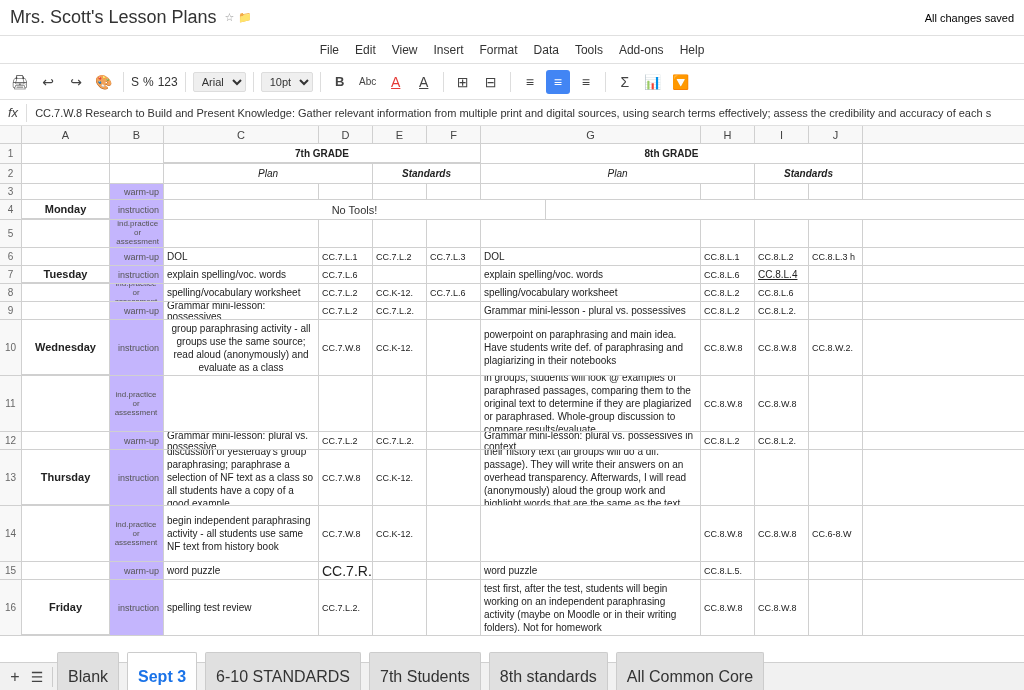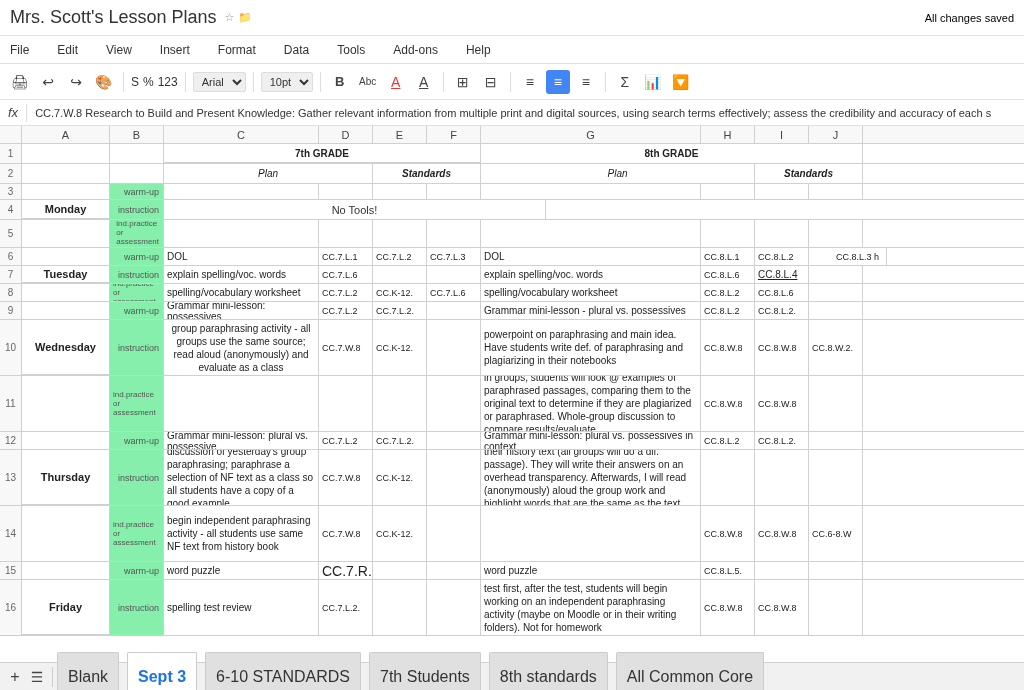--- a/index.html
+++ b/index.html
@@ -23,21 +23,22 @@
     #title-bar .folder-icon { color: #999; cursor: pointer; }
 
     
     #menu-bar {
       display: flex;
       align-items: center;
       padding: 2px 10px;
       background: #fff;
       border-bottom: 1px solid #e0e0e0;
       height: 28px;
-      gap: 28px;
+      gap: 16px;
+      justify-content: center;
     }
     #menu-bar .menu-item { font-size: 12px; color: #333; cursor: pointer; }
 
     
     #toolbar {
       display: flex;
       align-items: center;
       padding: 2px 8px;
       background: #fff;
       border-bottom: 1px solid #e0e0e0;
@@ -131,21 +132,21 @@
       font-size: 10px;
       color: #222;
       display: flex;
       align-items: center;
       overflow: hidden;
       flex-shrink: 0;
     }
     .cell-center { justify-content: center; text-align: center; }
     .cell-bold { font-weight: bold; }
     .cell-italic { font-style: italic; }
-    .cell-label { font-size: 9px; color: #555; justify-content: flex-end; padding-right: 4px; background: #86efac; }
+    .cell-label { font-size: 9px; color: #555; justify-content: flex-end; padding-right: 4px; background: #c4b5fd; text-align: center; }
     .cell-day { font-weight: bold; font-size: 11px; justify-content: center; background: #fff; }
     .cell-holiday { justify-content: center; font-size: 11px; color: #333; }
 
     
     #tab-bar {
       display: flex;
       align-items: center;
       background: #f1f1f1;
       border-top: 1px solid #d0d0d0;
       height: 28px;
@@ -319,21 +320,21 @@
       <div class="row-num">6</div>
       <div class="cell" style="width:88px;"></div>
       <div class="cell cell-label" style="width:54px;">warm-up</div>
       <div class="cell" style="width:155px;">DOL</div>
       <div class="cell" style="width:54px;font-size:9px;">CC.7.L.1</div>
       <div class="cell" style="width:54px;font-size:9px;">CC.7.L.2</div>
       <div class="cell" style="width:54px;font-size:9px;">CC.7.L.3</div>
       <div class="cell" style="width:220px;">DOL</div>
       <div class="cell" style="width:54px;font-size:9px;">CC.8.L.1</div>
       <div class="cell" style="width:54px;font-size:9px;">CC.8.L.2</div>
-      <div class="cell" style="width:54px;font-size:9px;margin-left:24px;">CC.8.L.3 h</div>
+      <div class="cell" style="width:54px;font-size:9px;">CC.8.L.3 h</div>
     </div>
 
     <div class="table-row" style="height:18px;">
       <div class="row-num">7</div>
       <div class="cell cell-day" style="width:88px;border-bottom:1px solid #d0d0d0;">Tuesday</div>
       <div class="cell cell-label" style="width:54px;">instruction</div>
       <div class="cell" style="width:155px;">explain spelling/voc. words</div>
       <div class="cell" style="width:54px;font-size:9px;">CC.7.L.6</div>
       <div class="cell" style="width:54px;"></div>
       <div class="cell" style="width:54px;"></div>

